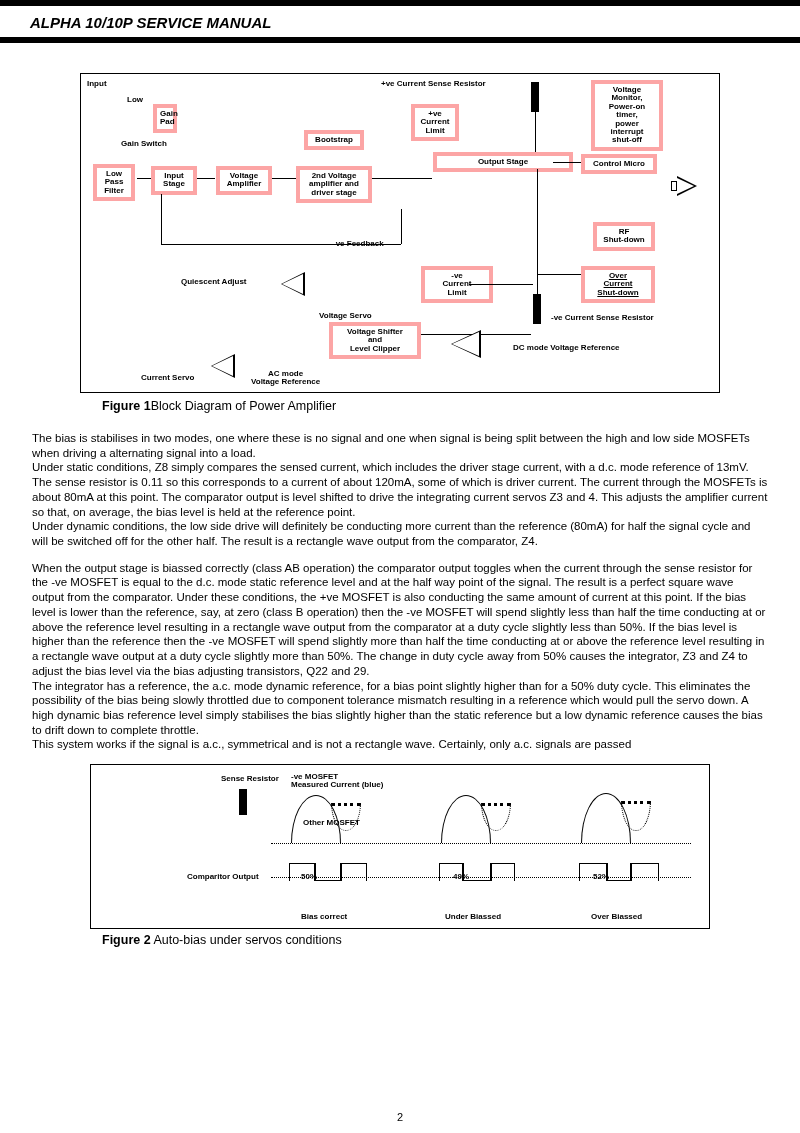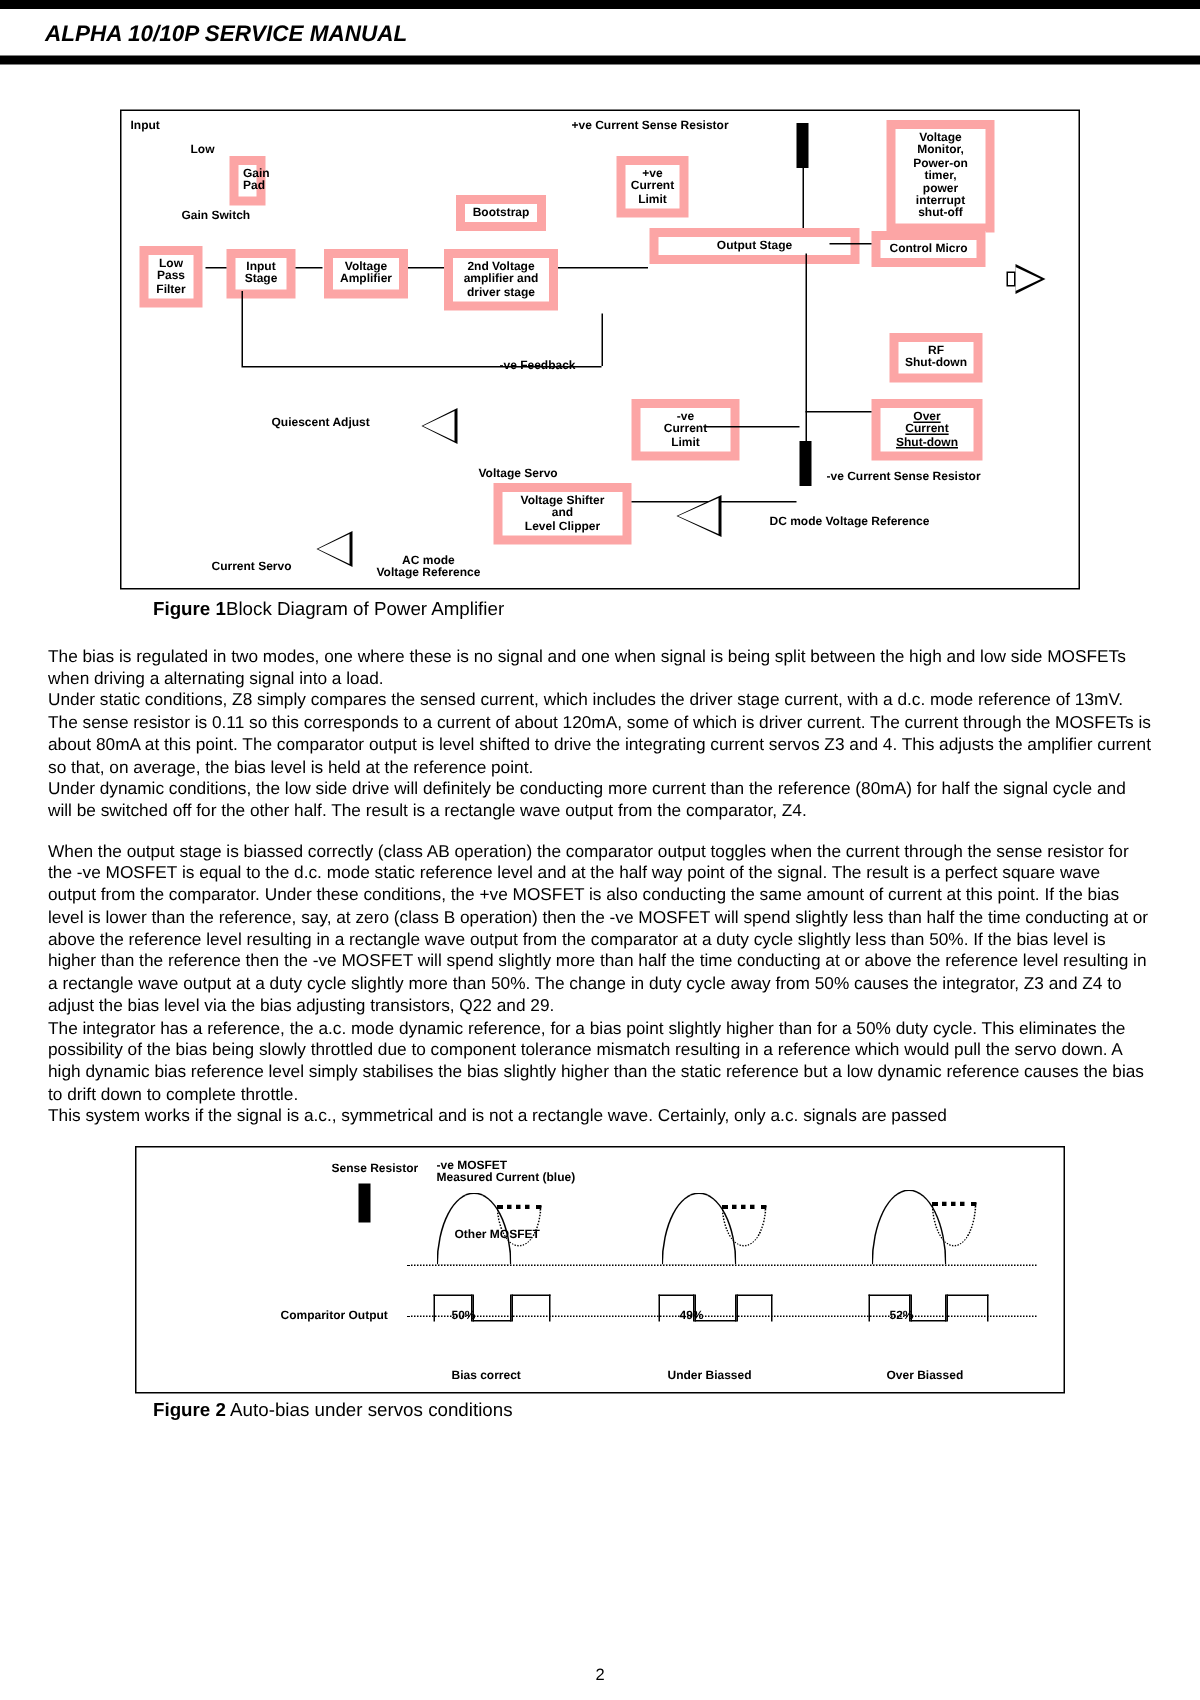--- a/index.html
+++ b/index.html
@@ -29,21 +29,21 @@
     border: 1px solid #000;
     width: 640px;
     height: 320px;
     margin: 0 auto 6px auto;
     position: relative;
     font-size: 8px;
     font-weight: bold;
   }
   .diagram .blk {
     position: absolute;
-    border: 6px solid #fca5a5;
+    border: 4px solid #fca5a5;
     text-align: center;
     padding: 2px 3px;
     background: #fff;
     line-height: 1.05;
   }
   .diagram .lbl {
     position: absolute;
     text-align: center;
     white-space: nowrap;
     line-height: 1.05;
@@ -174,21 +174,21 @@
     <div class="tri" style="left:596px;top:102px;border-top:10px solid transparent;border-bottom:10px solid transparent;border-left:20px solid #000;"></div>
     <div class="tri" style="left:596px;top:104px;border-top:8px solid transparent;border-bottom:8px solid transparent;border-left:17px solid #fff;"></div>
     <div style="position:absolute;left:590px;top:107px;width:6px;height:10px;border:1px solid #000;background:#fff;"></div>
   </div>
 
   <div class="figcap">
     <b>Figure 1</b><span>Block Diagram of Power Amplifier</span>
   </div>
 
   <div class="para">
-    <span>The bias is regulated in two modes, one where these is no signal and one when signal is being split between the high and low side MOSFETs when driving a alternating signal into a load.</span><br>
+    <span>The bias is stabilises in two modes, one where these is no signal and one when signal is being split between the high and low side MOSFETs when driving a alternating signal into a load.</span><br>
     <span>Under static conditions, Z8 simply compares the sensed current, which includes the driver stage current, with a d.c. mode reference of 13mV. The sense resistor is 0.11  so this corresponds to a current of about 120mA, some of which is driver current. The current through the MOSFETs is about 80mA at this point. The comparator output is level shifted to drive the integrating current servos Z3 and 4. This adjusts the amplifier current so that, on average, the bias level is held at the reference point.</span><br>
     <span>Under dynamic conditions, the low side drive will definitely be conducting more current than the reference (80mA) for half the signal cycle and will be switched off for the other half. The result is a rectangle wave output from the comparator, Z4.</span>
   </div>
 
   <div class="para">
     <span>When the output stage is biassed correctly (class AB operation) the comparator output toggles when the current through the sense resistor for the -ve MOSFET is equal to the d.c. mode static reference level and at the half way point of the signal. The result is a perfect square wave output from the comparator. Under these conditions, the +ve MOSFET is also conducting the same amount of current at this point. If the bias level is lower than the reference, say, at zero (class B operation) then the -ve MOSFET will spend slightly less than half the time conducting at or above the reference level resulting in a rectangle wave output from the comparator at a duty cycle slightly less than 50%. If the bias level is higher than the reference then the -ve MOSFET will spend slightly more than half the time conducting at or above the reference level resulting in a rectangle wave output at a duty cycle slightly more than 50%. The change in duty cycle away from 50% causes the integrator, Z3 and Z4 to adjust the bias level via the bias adjusting transistors, Q22 and 29.</span><br>
     <span>The integrator has a reference, the a.c. mode dynamic reference,  for a bias point slightly higher than for a 50% duty cycle. This eliminates the possibility of the bias being slowly throttled due to component tolerance mismatch resulting in a reference which would pull the servo down. A high dynamic bias reference level simply stabilises the bias slightly higher than the static reference but a low dynamic reference causes the bias to drift down to complete throttle.</span><br>
     <span>This system works if the signal is a.c., symmetrical and is not a rectangle wave. Certainly, only a.c. signals are passed</span>
   </div>
 

